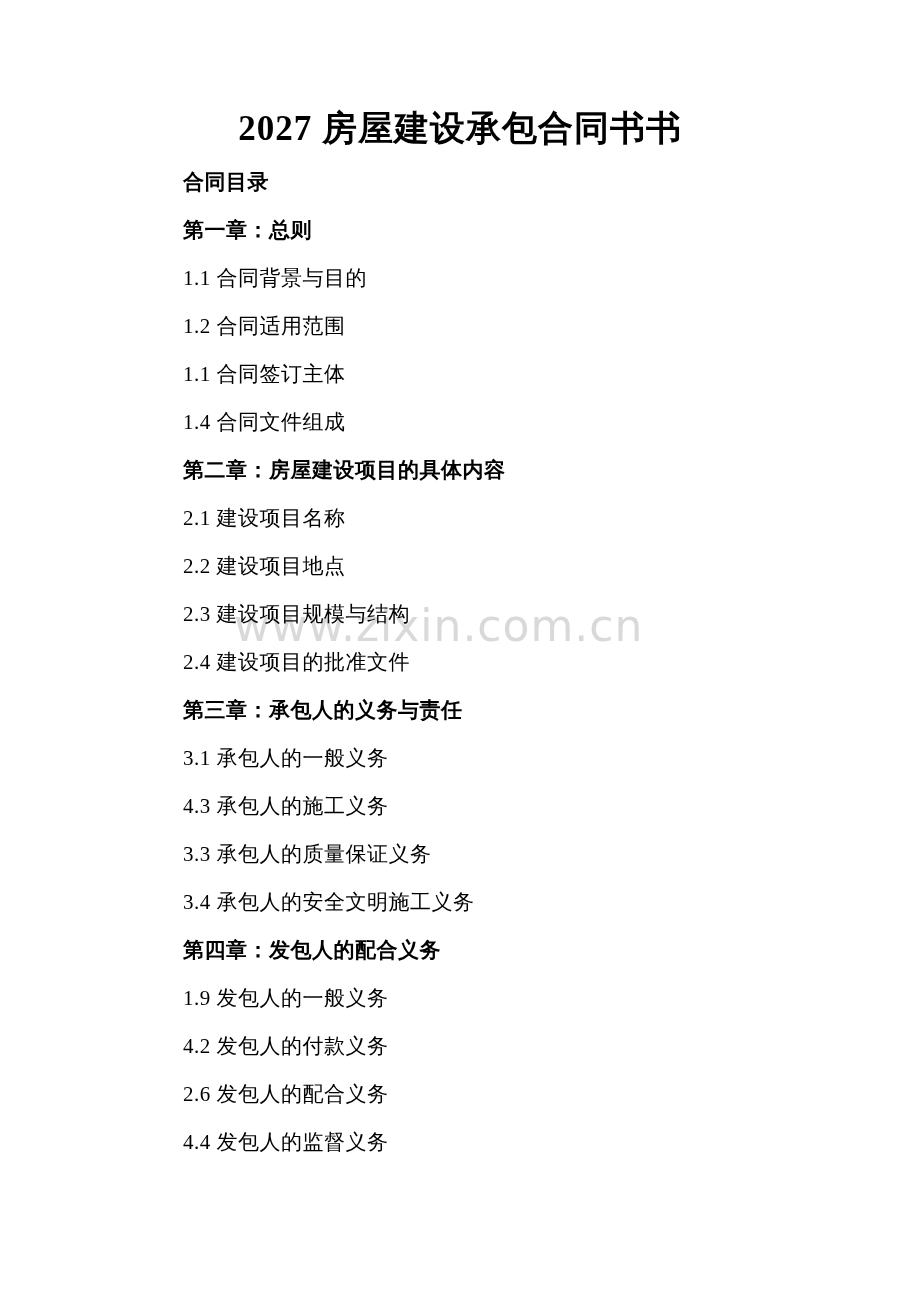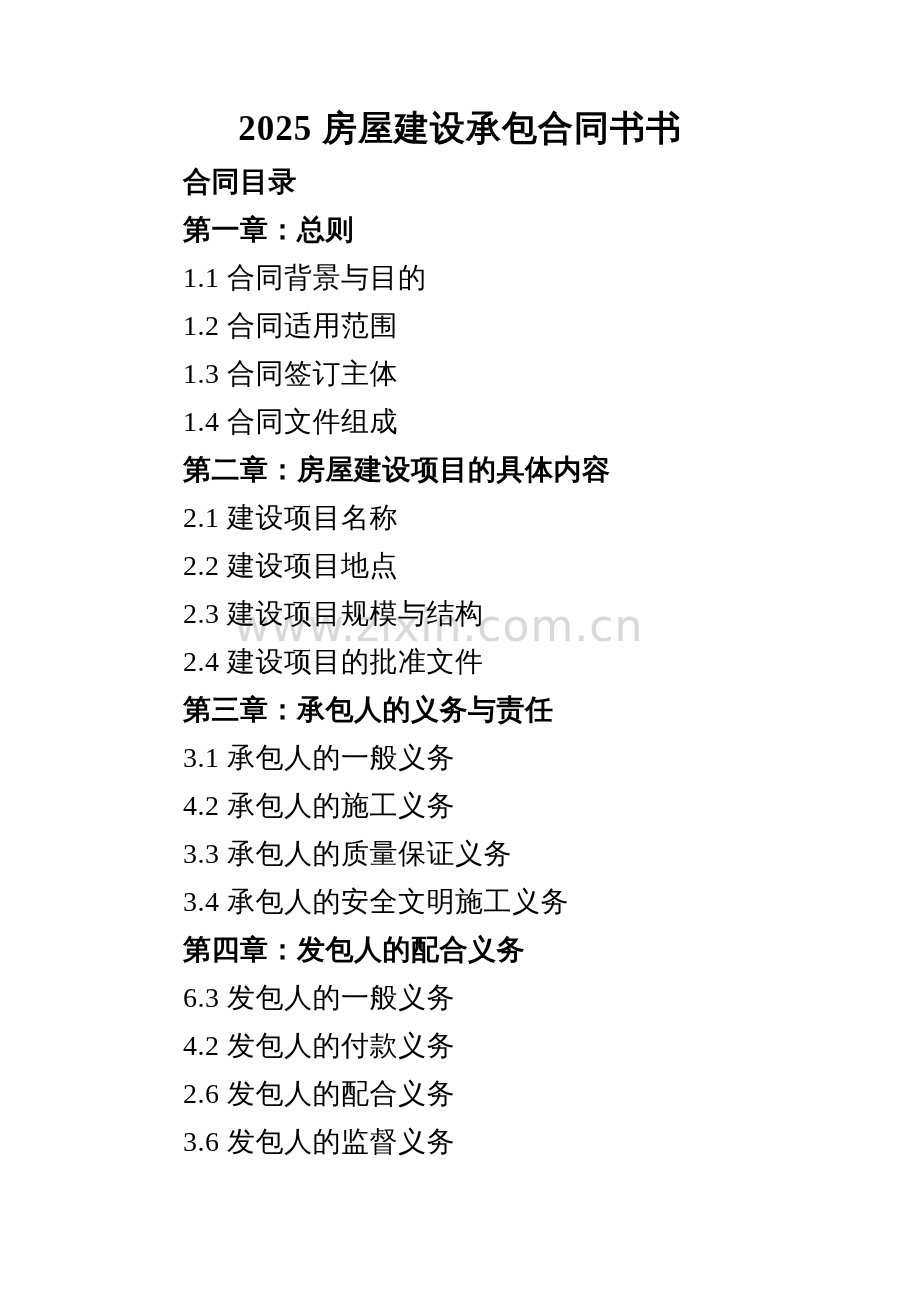--- a/index.html
+++ b/index.html
@@ -44,50 +44,50 @@
   .toc {
     position: absolute;
     left: 183px;
     top: 158px;
     right: 60px;
     z-index: 1;
   }
   .toc-line {
     height: 48px;
     line-height: 48px;
-    font-size: 28px;
+    font-size: 21px;
     white-space: pre;
     letter-spacing: 0.5px;
   }
   .toc-line.heading {
     font-weight: bold;
   }
 </style>
 </head>
 <body>
 
 <div class="page">
   <div class="watermark">www.zixin.com.cn</div>
-  <h1 class="doc-title">2025 房屋建设承包合同书书</h1>
+  <h1 class="doc-title">2027 房屋建设承包合同书书</h1>
   <div class="toc" id="toc">
       <div class="toc-line heading">合同目录</div>
       <div class="toc-line heading">第一章：总则</div>
       <div class="toc-line item">1.1 合同背景与目的</div>
       <div class="toc-line item">1.2 合同适用范围</div>
-      <div class="toc-line item">1.3 合同签订主体</div>
+      <div class="toc-line item">1.1 合同签订主体</div>
       <div class="toc-line item">1.4 合同文件组成</div>
       <div class="toc-line heading">第二章：房屋建设项目的具体内容</div>
       <div class="toc-line item">2.1 建设项目名称</div>
       <div class="toc-line item">2.2 建设项目地点</div>
       <div class="toc-line item">2.3 建设项目规模与结构</div>
       <div class="toc-line item">2.4 建设项目的批准文件</div>
       <div class="toc-line heading">第三章：承包人的义务与责任</div>
       <div class="toc-line item">3.1 承包人的一般义务</div>
-      <div class="toc-line item">4.2 承包人的施工义务</div>
+      <div class="toc-line item">4.3 承包人的施工义务</div>
       <div class="toc-line item">3.3 承包人的质量保证义务</div>
       <div class="toc-line item">3.4 承包人的安全文明施工义务</div>
       <div class="toc-line heading">第四章：发包人的配合义务</div>
-      <div class="toc-line item">6.3 发包人的一般义务</div>
+      <div class="toc-line item">1.9 发包人的一般义务</div>
       <div class="toc-line item">4.2 发包人的付款义务</div>
       <div class="toc-line item">2.6 发包人的配合义务</div>
-      <div class="toc-line item">3.6 发包人的监督义务</div>
+      <div class="toc-line item">4.4 发包人的监督义务</div>
     </div>
 </div>
 
 </body></html>

